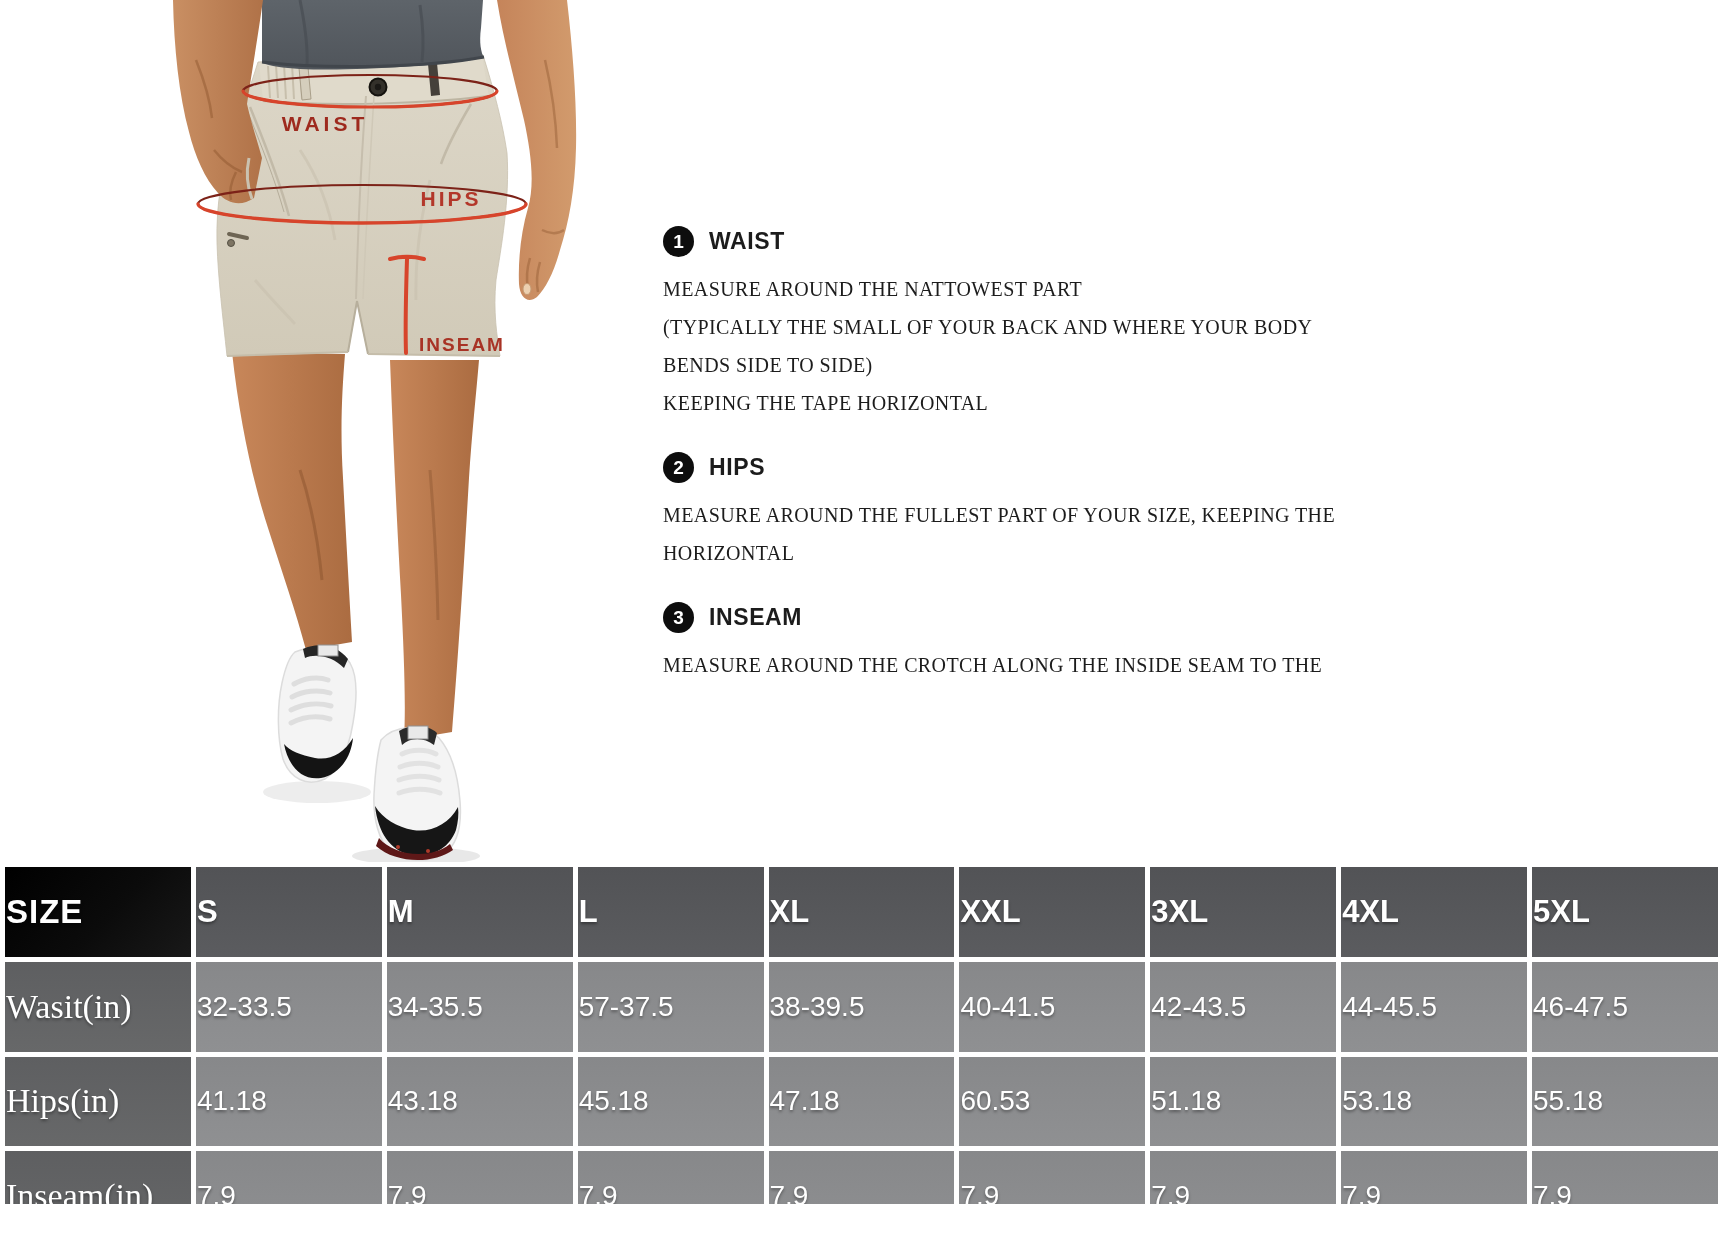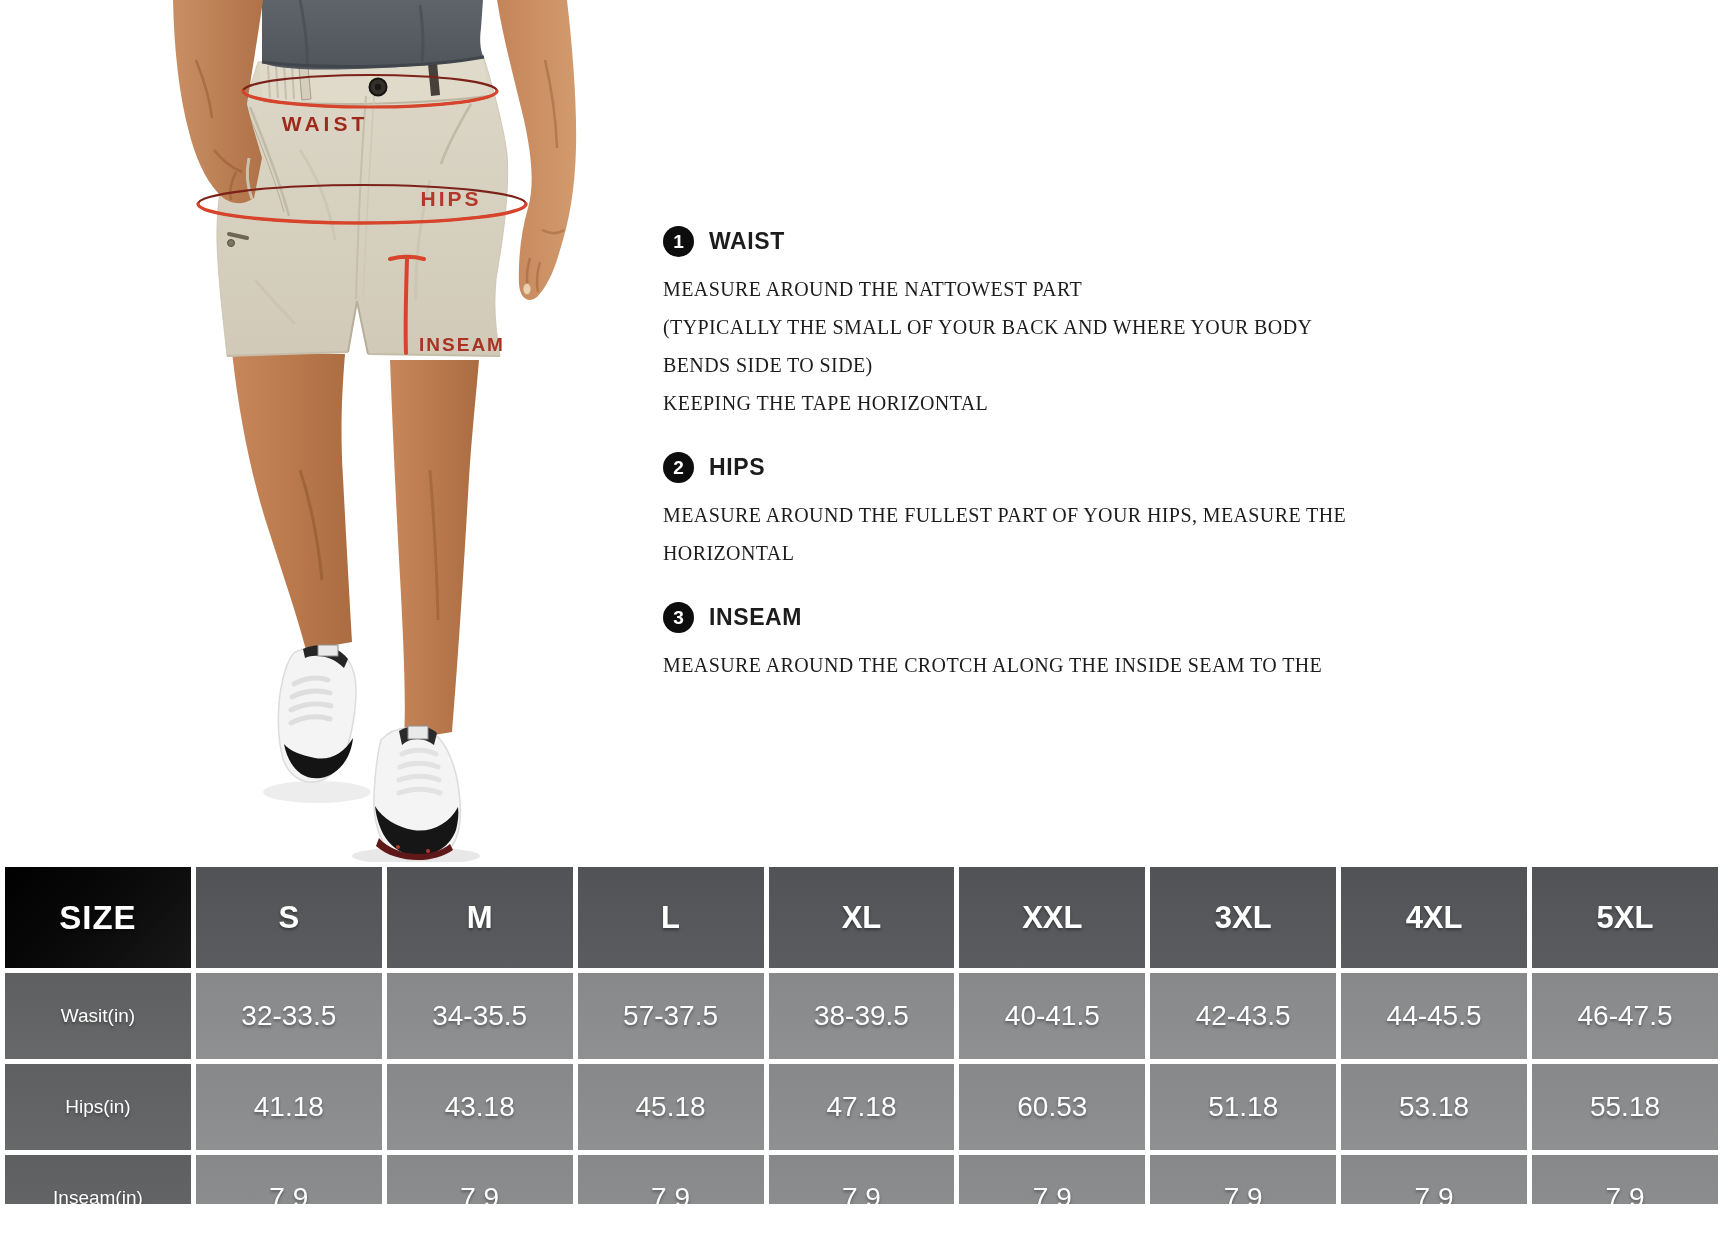--- a/index.html
+++ b/index.html
@@ -19,29 +19,29 @@
     font-size:19px;font-weight:bold;flex:0 0 auto;
   }
   .ititle{font-size:23px;font-weight:bold;letter-spacing:.6px;}
   .iline{font-size:20px;line-height:38px;letter-spacing:.4px;white-space:nowrap;font-family:Liberation Serif, serif;}
   
   .size-table{
     position:absolute;left:0;top:862px;width:1723px;height:384px;
     border-collapse:separate;border-spacing:5px;background:#ffffff;table-layout:fixed;
   }
   .size-table td{
-    text-align:center;vertical-align:middle;color:#ffffff;
+    vertical-align:middle;color:#ffffff;
     text-shadow:0 2px 3px rgba(0,0,0,.38);
     overflow:hidden;
     margin-top:12px;
   }
   .cell-corner{background:linear-gradient(135deg,#000000 0%,#0b0b0b 55%,#191919 100%);
     font-size:33px;font-weight:bold;letter-spacing:1px;}
   .cell-colhead{background:linear-gradient(#525356,#5b5c5f);font-size:31px;font-weight:bold;}
-  .cell-rowlabel{background:linear-gradient(#5e5f61,#676869);font-size:19px;}
+  .cell-rowlabel{background:linear-gradient(#5e5f61,#676869);font-size:34px;font-family:Liberation Serif, serif;}
   .cell-value{background:linear-gradient(#87888a,#8f9092);font-size:28px;}
 </style>
 </head>
 <body>
 
 <div class="canvas">
 
   <svg class="photo" viewBox="0 0 620 862" width="620" height="862" xmlns="http://www.w3.org/2000/svg">
     <defs>
       <linearGradient id="skinG" x1="0" y1="0" x2="1" y2="0">
@@ -190,21 +190,21 @@
       <div class="iline">(TYPICALLY THE SMALL OF YOUR BACK AND WHERE YOUR BODY</div>
       <div class="iline">BENDS SIDE TO SIDE)</div>
       <div class="iline">KEEPING THE TAPE HORIZONTAL</div>
     </div>
 
     <div class="iblock">
       <div class="iblock-title">
         <span class="bullet">2</span>
         <span class="ititle">HIPS</span>
       </div>
-      <div class="iline">MEASURE AROUND THE FULLEST PART OF YOUR HIPS, MEASURE THE</div>
+      <div class="iline">MEASURE AROUND THE FULLEST PART OF YOUR SIZE, KEEPING THE</div>
       <div class="iline">HORIZONTAL</div>
     </div>
 
     <div class="iblock">
       <div class="iblock-title">
         <span class="bullet">3</span>
         <span class="ititle">INSEAM</span>
       </div>
       <div class="iline">MEASURE AROUND THE CROTCH ALONG THE INSIDE SEAM TO THE</div>
     </div>

